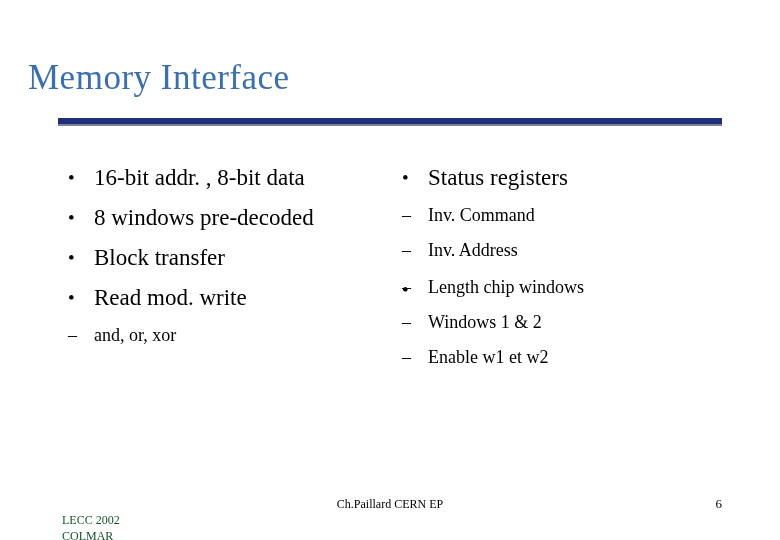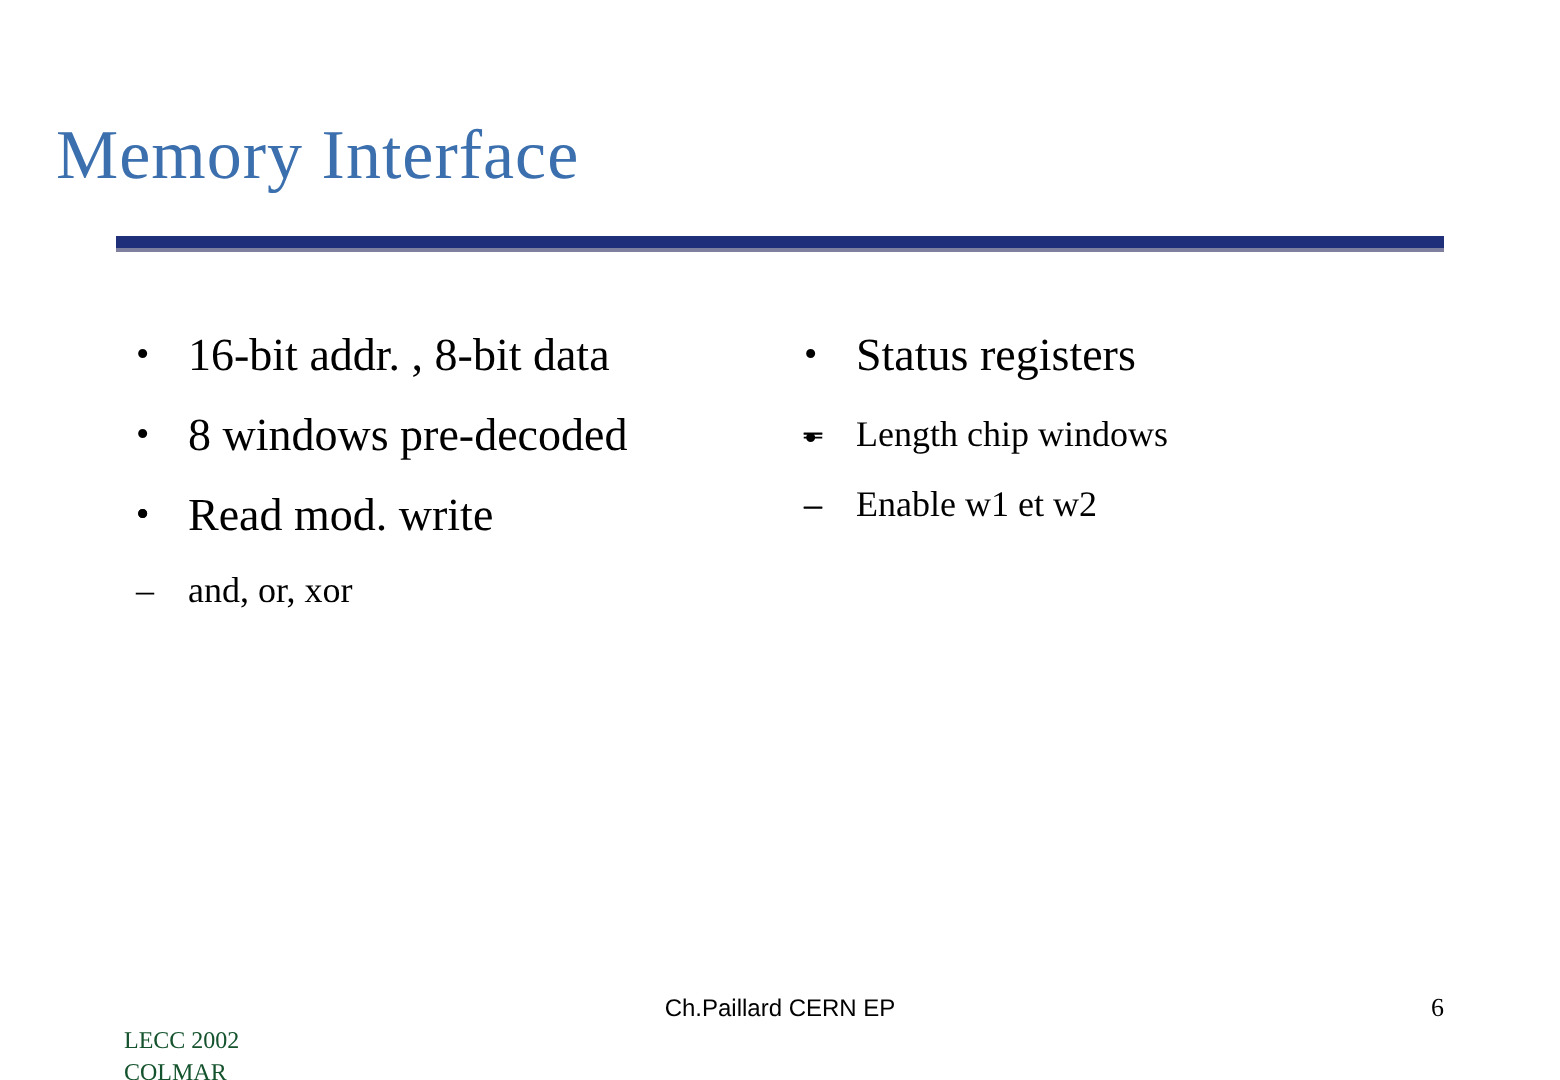--- a/index.html
+++ b/index.html
@@ -122,21 +122,21 @@
     color: #14532d;
     line-height: 16px;
     margin-top: 16px;
   }
   .footer-center {
     position: absolute;
     left: 0;
     top: 497px;
     width: 780px;
     text-align: center;
-    font-family: Liberation Sans, sans-serif;
+    font-family: Liberation Serif, serif;
     font-size: 12px;
     color: #000000;
   }
   .footer-right {
     position: absolute;
     right: 58px;
     top: 496px;
     font-family: "Liberation Serif", serif;
     font-size: 13px;
     color: #000000;
@@ -155,20 +155,21 @@
       <li>
         <span class="bullet">•</span>
         <span>16-bit addr. , 8-bit data</span>
       </li>
       <li>
         <span class="bullet">•</span>
         <span>8 windows pre-decoded</span>
       </li>
       <li>
         <span class="bullet">•</span>
+        <span>Block transfer</span>
       </li>
       <li>
         <span class="bullet">•</span>
         <span>Read mod. write</span>
       </li>
     </ul>
 
     <ul class="lvl2 sub-left">
       <li>
         <span class="dash">–</span>
@@ -181,40 +182,43 @@
 
     <ul class="lvl1">
       <li>
         <span class="bullet">•</span>
         <span>Status registers</span>
       </li>
     </ul>
     <ul class="lvl2 sub-right">
       <li>
         <span class="dash">–</span>
-      </li>
-      <li>
-        <span class="dash">–</span>
+        <span>Inv. Command</span>
+      </li>
+      <li>
+        <span class="dash">–</span>
+        <span>Inv. Address</span>
       </li>
     </ul>
 
     <div class="right-block-gap"></div>
 
     <ul class="lvl1">
       <li>
         <span class="bullet">•</span>
       </li>
     </ul>
     <ul class="lvl2 sub-right">
       <li>
         <span class="dash">–</span>
         <span>Length chip windows</span>
       </li>
       <li>
         <span class="dash">–</span>
+        <span>Windows 1 &amp; 2</span>
       </li>
       <li>
         <span class="dash">–</span>
         <span>Enable w1 et w2</span>
       </li>
     </ul>
   </div>
 
   <div class="footer-left">
     <div>LECC 2002</div>

